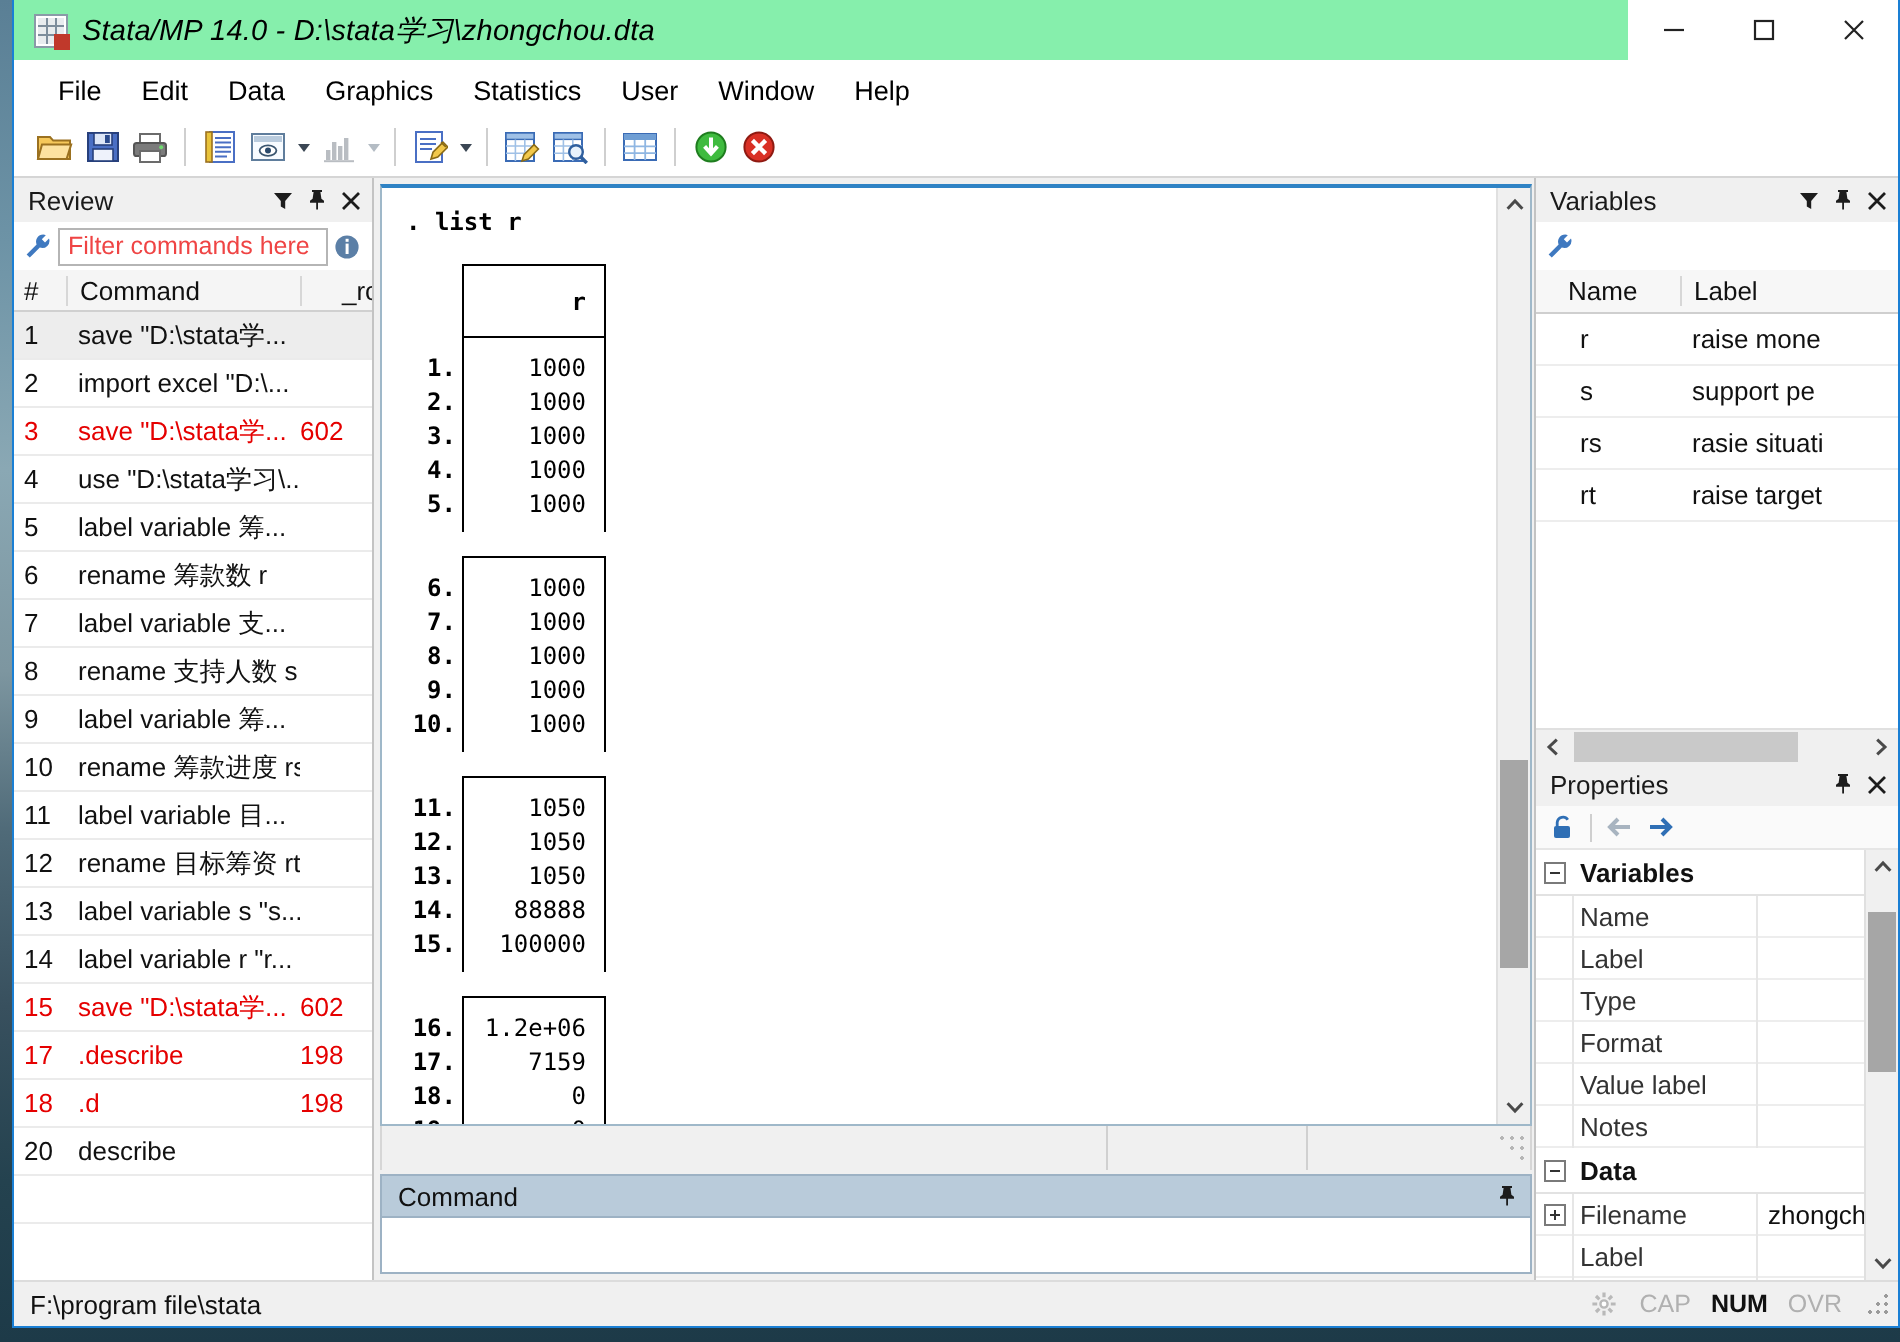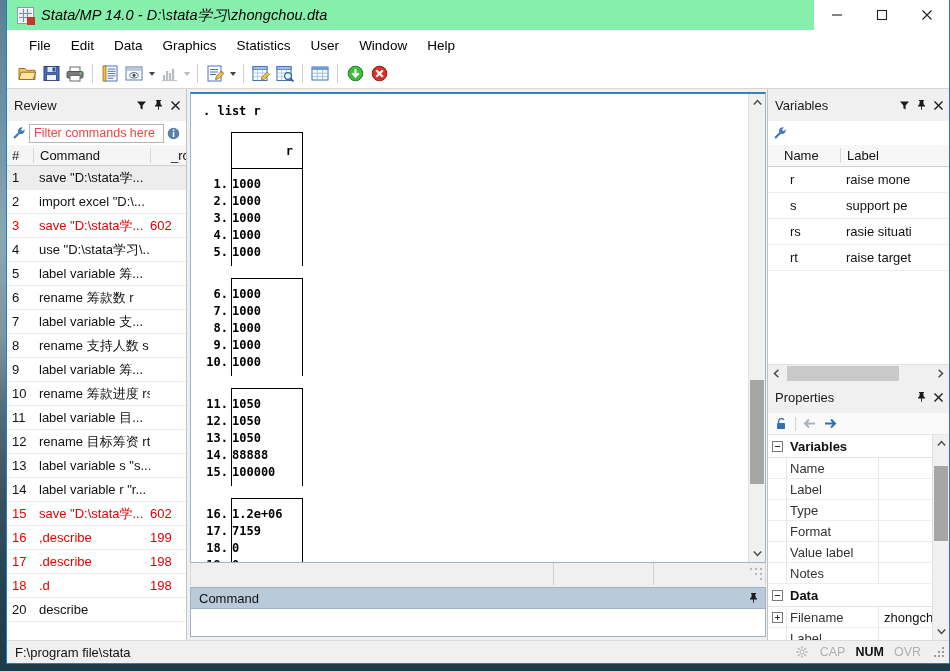--- a/index.html
+++ b/index.html
@@ -101,21 +101,21 @@
     border-top: 4px solid #3b4754;
   }
   .tb-arrow.dim i { border-top-color: #b4bcc4; }
   .tb-sep { width: 1px; height: 19px; background: #cfcfcf; margin: 0 5px; flex: none; }
 
   
   #body-area { flex: 1; display: flex; min-height: 0; background: #f0f0f0; }
 
   
   .panel-title {
-    height: 32px; background: #f0f0f0;
+    height: 22px; background: #f0f0f0;
     display: flex; align-items: center; padding: 0 3px 0 7px;
     font-size: 13px; color: #1a1a1a; flex: none;
   }
   .panel-title .ttl { white-space: nowrap; }
   .pt-icons { margin-left: auto; display: flex; align-items: center; gap: 2px; }
   .pt-ico {
     width: 15px; height: 16px;
     display: flex; align-items: center; justify-content: center;
     cursor: default;
   }
@@ -189,21 +189,21 @@
   }
   .lt-group {
     width: 72px; border: 1px solid #000; border-top: 1px solid #000;
     border-bottom: none; padding: 6px 0 6px 0;
   }
   .lt-row { height: 17px; display: flex; align-items: center; position: relative; }
   .lt-num {
     position: absolute; left: -34px; width: 30px; text-align: right;
     font-weight: bold;
   }
-  .lt-val { flex: 1; text-align: left; padding-right: 9px; font-weight: bold; }
+  .lt-val { flex: 1; text-align: right; padding-right: 9px; font-weight: normal; }
   .lt-gap { height: 12px; }
 
   
   .vsb {
     width: 17px; background: #f0f0f0; border-left: 1px solid #e0e0e0;
     display: flex; flex-direction: column; flex: none;
   }
   .sb-arrow {
     height: 17px; display: flex; align-items: center; justify-content: center;
     background: #f0f0f0; cursor: default; flex: none;
@@ -626,25 +626,20 @@
             </div>
             <div class="rv-row">
               <span class="c-num">14</span>
               <span class="c-cmd">label variable r "r...</span>
               <span class="c-rc"></span>
             </div>
             <div class="rv-row err">
               <span class="c-num">15</span>
               <span class="c-cmd">save "D:\stata学...</span>
               <span class="c-rc">602</span>
-            </div>
-            <div class="rv-row err">
-              <span class="c-num">16</span>
-              <span class="c-cmd">,describe</span>
-              <span class="c-rc">199</span>
             </div>
             <div class="rv-row err">
               <span class="c-num">17</span>
               <span class="c-cmd">.describe</span>
               <span class="c-rc">198</span>
             </div>
             <div class="rv-row err">
               <span class="c-num">18</span>
               <span class="c-cmd">.d</span>
               <span class="c-rc">198</span>

